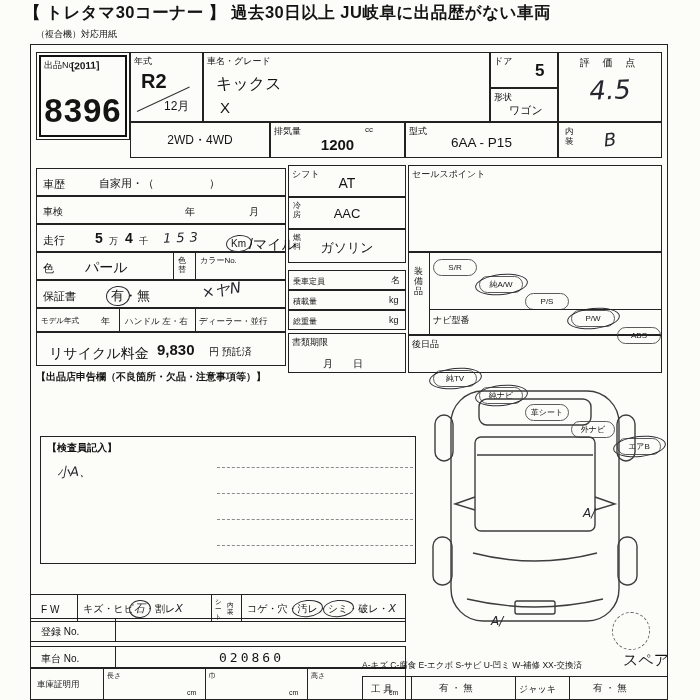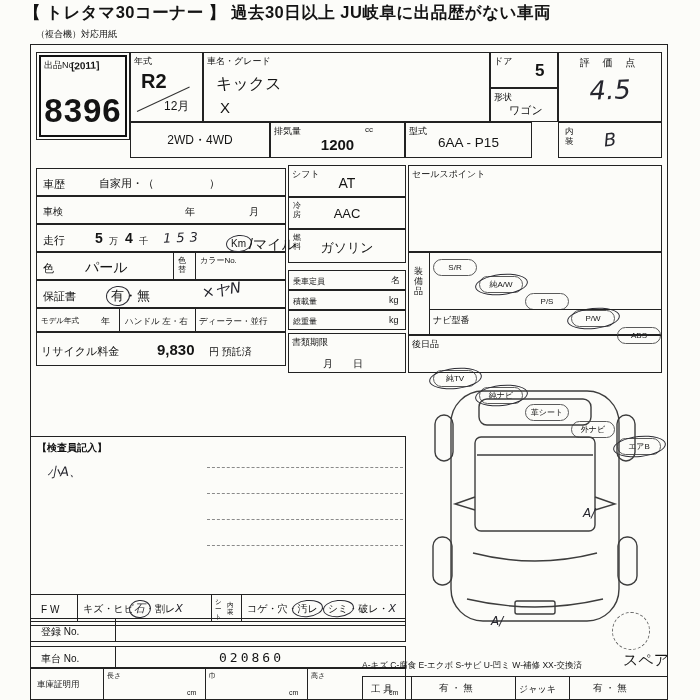--- a/index.html
+++ b/index.html
@@ -69,21 +69,21 @@
   </div>
 
   <div class="c" style="left:130px;top:122px;width:140px;height:36px">
     <div class="val ctr" style="top:11px;font-size:12px">2WD・4WD</div>
   </div>
   <div class="c" style="left:270px;top:122px;width:135px;height:36px">
     <span class="lbl" style="left:3px;top:3px">排気量</span>
     <span class="lbl" style="left:94px;top:2px;font-size:8px">cc</span>
     <div class="val b ctr" style="top:14px;font-size:15px">1200</div>
   </div>
-  <div class="c" style="left:405px;top:122px;width:127px;height:36px">
+  <div class="c" style="left:405px;top:122px;width:153px;height:36px">
     <span class="lbl" style="left:3px;top:3px">型式</span>
     <div class="val ctr" style="top:13px;font-size:13.5px">6AA - P15</div>
   </div>
   <div class="c" style="left:558px;top:122px;width:104px;height:36px">
     <span class="lbl vt" style="left:6px;top:4px;font-size:8.5px">内装</span>
     <div class="val hand ctr" style="top:7px;font-size:18px;transform:rotate(-6deg)">B</div>
   </div>
 
   <div class="c" style="left:36px;top:168px;width:250px;height:28px">
     <span class="lbl" style="left:6px;top:9px;font-size:11px">車歴</span>
@@ -120,24 +120,25 @@
   </div>
   <div class="c" style="left:36px;top:308px;width:250px;height:24px">
     <div class="sep" style="left:82px"></div>
     <div class="sep" style="left:158px"></div>
     <span class="lbl" style="left:4px;top:8px;font-size:7.5px">モデル年式</span>
     <span class="val" style="left:64px;top:8px;font-size:9px">年</span>
     <span class="val" style="left:88px;top:8px;font-size:8.5px">ハンドル 左・右</span>
     <span class="val" style="left:162px;top:8px;font-size:8.5px">ディーラー・並行</span>
   </div>
   <div class="c" style="left:36px;top:332px;width:250px;height:34px">
-    <span class="lbl" style="left:4px;top:12px;font-size:11px">リサイクル料金</span>
+    <span class="lbl" style="left:12px;top:12px;font-size:14px">リサイクル料金</span>
     <span class="val b" style="left:120px;top:9px;font-size:15px">9,830</span>
     <span class="val" style="left:172px;top:13px;font-size:10px">円 預託済</span>
   </div>
+  <div class="val b" style="left:36px;top:371px;font-size:10px">【出品店申告欄（不良箇所・欠品・注意事項等）】</div>
 
   <span class="val hand" style="left:202px;top:282px;font-size:15px;transform:rotate(-8deg)">×ヤN</span>
 
   <div class="c" style="left:288px;top:165px;width:118px;height:32px">
     <span class="lbl" style="left:3px;top:3px">シフト</span>
     <div class="val ctr" style="top:10px;font-size:14px">AT</div>
   </div>
   <div class="c" style="left:288px;top:197px;width:118px;height:32px">
     <span class="lbl vt" style="left:4px;top:4px;font-size:8px">冷房</span>
     <div class="val ctr" style="top:9px;font-size:13px">AAC</div>
@@ -204,21 +205,21 @@
         <rect x="100" y="216" width="40" height="13" rx="2"></rect>
       </g>
     </svg>
     <span class="val hand" style="left:168px;top:122px;font-size:12px">A/</span>
     <span class="val hand" style="left:76px;top:230px;font-size:12px">A/</span>
   </div>
 
   <div style="position:absolute;left:612px;top:612px;width:38px;height:38px;border:1.5px dashed #666;border-radius:50%"></div>
   <span class="val" style="left:623px;top:652px;font-size:15px">スペア</span>
 
-  <div class="c" style="left:30px;top:436px;width:376px;height:190px">
+  <div class="c" style="left:40px;top:436px;width:376px;height:128px">
     <span class="lbl b" style="left:6px;top:5px;font-size:10px">【検査員記入】</span>
     <span class="val hand" style="left:16px;top:28px;font-size:13px;transform:rotate(-3deg)">小A、</span>
     <div class="dash" style="left:176px;top:30px;width:196px"></div>
     <div class="dash" style="left:176px;top:56px;width:196px"></div>
     <div class="dash" style="left:176px;top:82px;width:196px"></div>
     <div class="dash" style="left:176px;top:108px;width:196px"></div>
   </div>
 
   <div class="c" style="left:30px;top:594px;width:376px;height:28px">
     <div class="sep" style="left:46px"></div>

